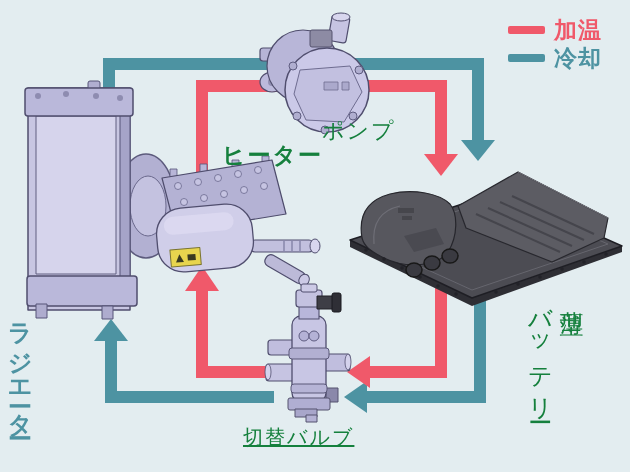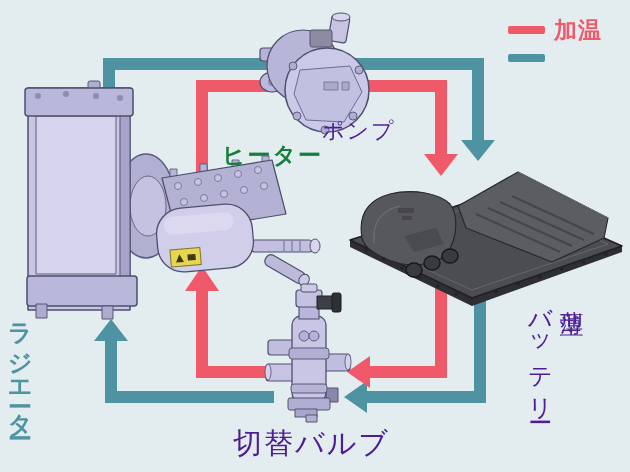--- a/index.html
+++ b/index.html
@@ -2,24 +2,24 @@
 <html lang="ja"><head>
 <meta charset="utf-8">
 <style>
   html,body{margin:0;padding:0;}
   body{font-family:"DejaVu Sans","Liberation Sans",sans-serif;}
   .stage{
     position:relative;width:630px;height:472px;overflow:hidden;
     background:#e3edf0;
   }
   .stage svg{position:absolute;left:0;top:0;}
-  .lbl{position:absolute;color:#4c1d95;white-space:nowrap;}
+  .lbl{position:absolute;color:#15803d;white-space:nowrap;}
   .lbl-pump{left:322px;top:116px;font-size:22px;letter-spacing:2px;}
   .lbl-heater{left:222px;top:140px;font-size:23px;font-weight:bold;color:#15803d;letter-spacing:2px;}
-  .lbl-valve{left:233px;top:424px;font-size:29px;letter-spacing:2px;}
+  .lbl-valve{left:243px;top:424px;font-size:20px;letter-spacing:2px;text-decoration:underline;}
   .lbl-radiator{
     left:4px;top:306px;height:165px;
     writing-mode:vertical-rl;font-size:24px;font-weight:bold;color:#4d93a2;letter-spacing:2px;
   }
   .lbl-battery{
     left:524px;top:292px;height:132px;
     writing-mode:vertical-rl;font-size:24px;line-height:1.3;letter-spacing:2px;
     white-space:pre-line;
   }
   .legend{position:absolute;left:508px;top:16px;text-align:center;}
@@ -195,16 +195,17 @@
   <div class="lbl lbl-battery">薄型
 バッテリー</div>
 
   <div class="legend">
     <div class="legend-row">
       <span class="legend-bar heat"></span>
       <span class="legend-label heat">加温</span>
     </div>
     <div class="legend-row">
       <span class="legend-bar cool"></span>
+      <span class="legend-label cool">冷却</span>
     </div>
   </div>
 
 </div>
 
 </body></html>

